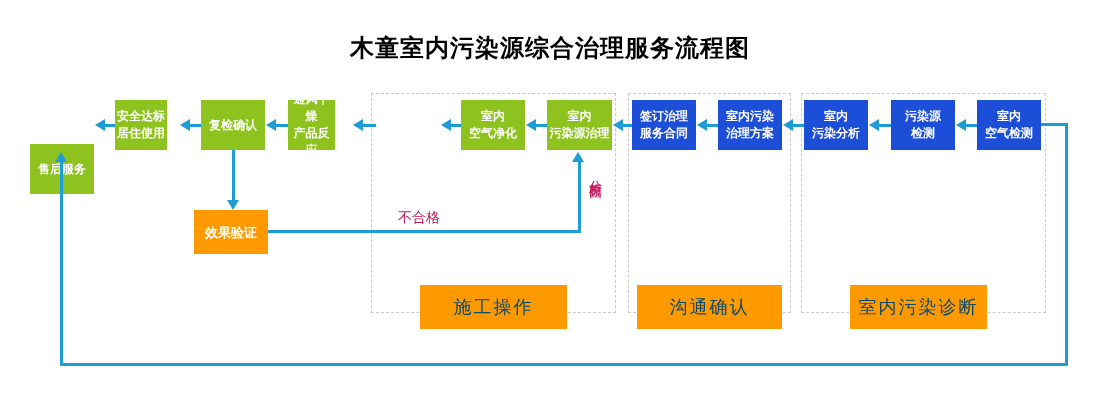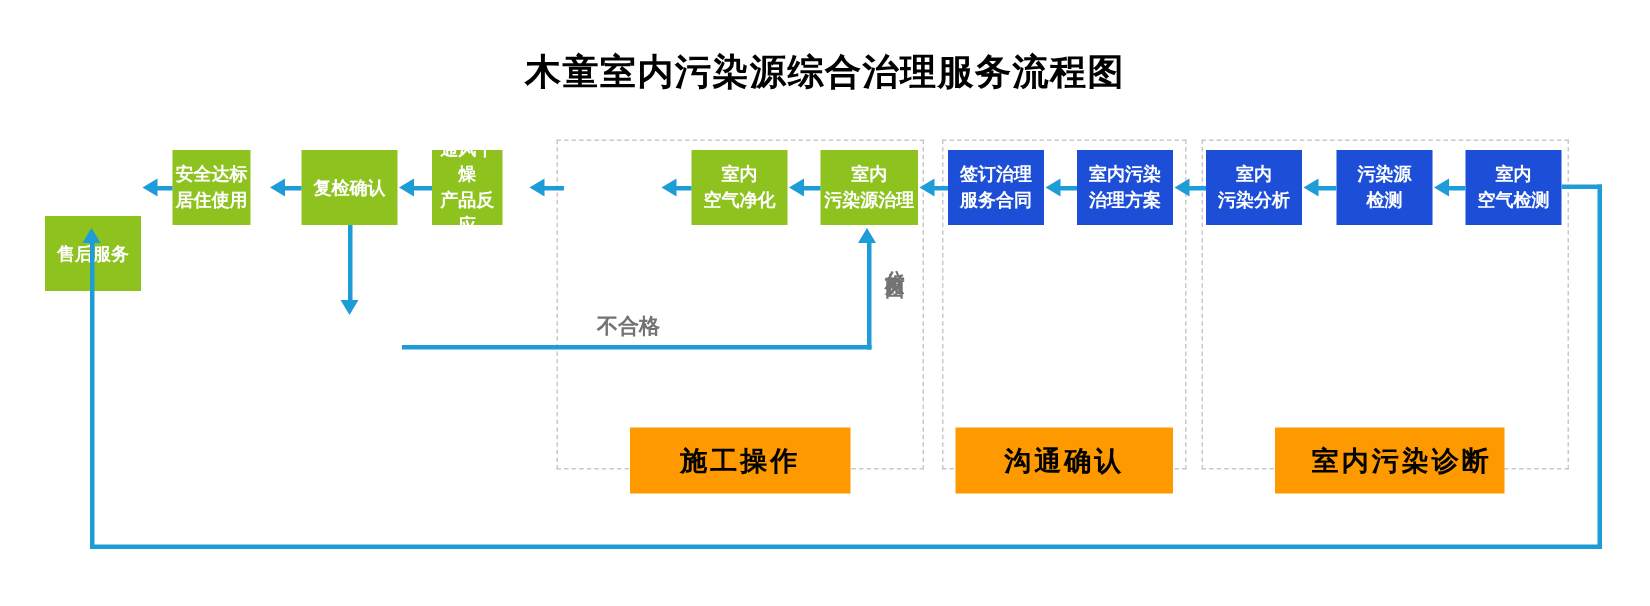--- a/index.html
+++ b/index.html
@@ -8,28 +8,28 @@
   .title{position:absolute;left:0;top:32px;width:1100px;text-align:center;
          font-size:24px;font-weight:bold;color:#000;letter-spacing:1px;}
   .node{position:absolute;display:flex;align-items:center;justify-content:center;
         color:#fff;font-size:12px;line-height:17px;font-weight:bold;text-align:center;
         white-space:pre-line;}
   .green{background:#8dc21f;}
   .blue{background:#1d4ed8;}
   .orange{background:#ff9900;}
   .group{position:absolute;border:1px dashed #c9c9c9;background:transparent;}
   .section-label{position:absolute;display:flex;align-items:center;justify-content:center;
-        background:#ff9900;color:#000000;font-size:18px;font-weight:bold;letter-spacing:2px;z-index:3;}
+        background:#ff9900;color:#0c4a6e;font-size:18px;font-weight:normal;letter-spacing:2px;z-index:3;}
   .hline{position:absolute;height:3px;background:#1e9cd7;z-index:2;}
   .vline{position:absolute;width:3px;background:#1e9cd7;z-index:2;}
   .tri{position:absolute;width:0;height:0;z-index:2;}
   .tri-left{border-top:6px solid transparent;border-bottom:6px solid transparent;border-right:10px solid #1e9cd7;}
   .tri-up{border-left:6px solid transparent;border-right:6px solid transparent;border-bottom:10px solid #1e9cd7;}
   .tri-down{border-left:6px solid transparent;border-right:6px solid transparent;border-top:10px solid #1e9cd7;}
-  .edge-label{position:absolute;color:#737373;font-size:14px;font-weight:bold;z-index:2;}
+  .edge-label{position:absolute;color:#be185d;font-size:14px;font-weight:normal;z-index:2;}
   .edge-label.vertical{writing-mode:vertical-rl;text-orientation:upright;font-size:13px;letter-spacing:2px;}
 </style>
 </head>
 <body>
 
 <div id="canvas">
 
   <div class="title">木童室内污染源综合治理服务流程图</div>
 
   <div class="group" style="left:371px;top:93px;width:243px;height:218px;"></div>
@@ -50,24 +50,25 @@
 服务合同</div>
   <div class="node blue" style="left:718px;top:100px;width:64px;height:50px;">室内污染
 治理方案</div>
   <div class="node blue" style="left:804px;top:100px;width:64px;height:50px;">室内
 污染分析</div>
   <div class="node blue" style="left:891px;top:100px;width:64px;height:50px;">污染源
 检测</div>
   <div class="node blue" style="left:977px;top:100px;width:64px;height:50px;">室内
 空气检测</div>
 
+  <div class="node orange" style="left:194px;top:210px;width:74px;height:44px;font-size:13px;">效果验证</div>
 
   <div class="section-label" style="left:420px;top:285px;width:147px;height:44px;">施工操作</div>
   <div class="section-label" style="left:637px;top:285px;width:145px;height:44px;">沟通确认</div>
-  <div class="section-label" style="left:850px;top:285px;width:137px;height:44px;padding-left:16px;">室内污染诊断</div>
+  <div class="section-label" style="left:850px;top:285px;width:137px;height:44px;">室内污染诊断</div>
 
   <div class="tri tri-left" style="left:95px;top:119px;"></div>
   <div class="hline" style="left:103px;top:124px;width:12px;"></div>
 
   <div class="tri tri-left" style="left:180px;top:119px;"></div>
   <div class="hline" style="left:188px;top:124px;width:13px;"></div>
 
   <div class="tri tri-left" style="left:266px;top:119px;"></div>
   <div class="hline" style="left:274px;top:124px;width:14px;"></div>
 

